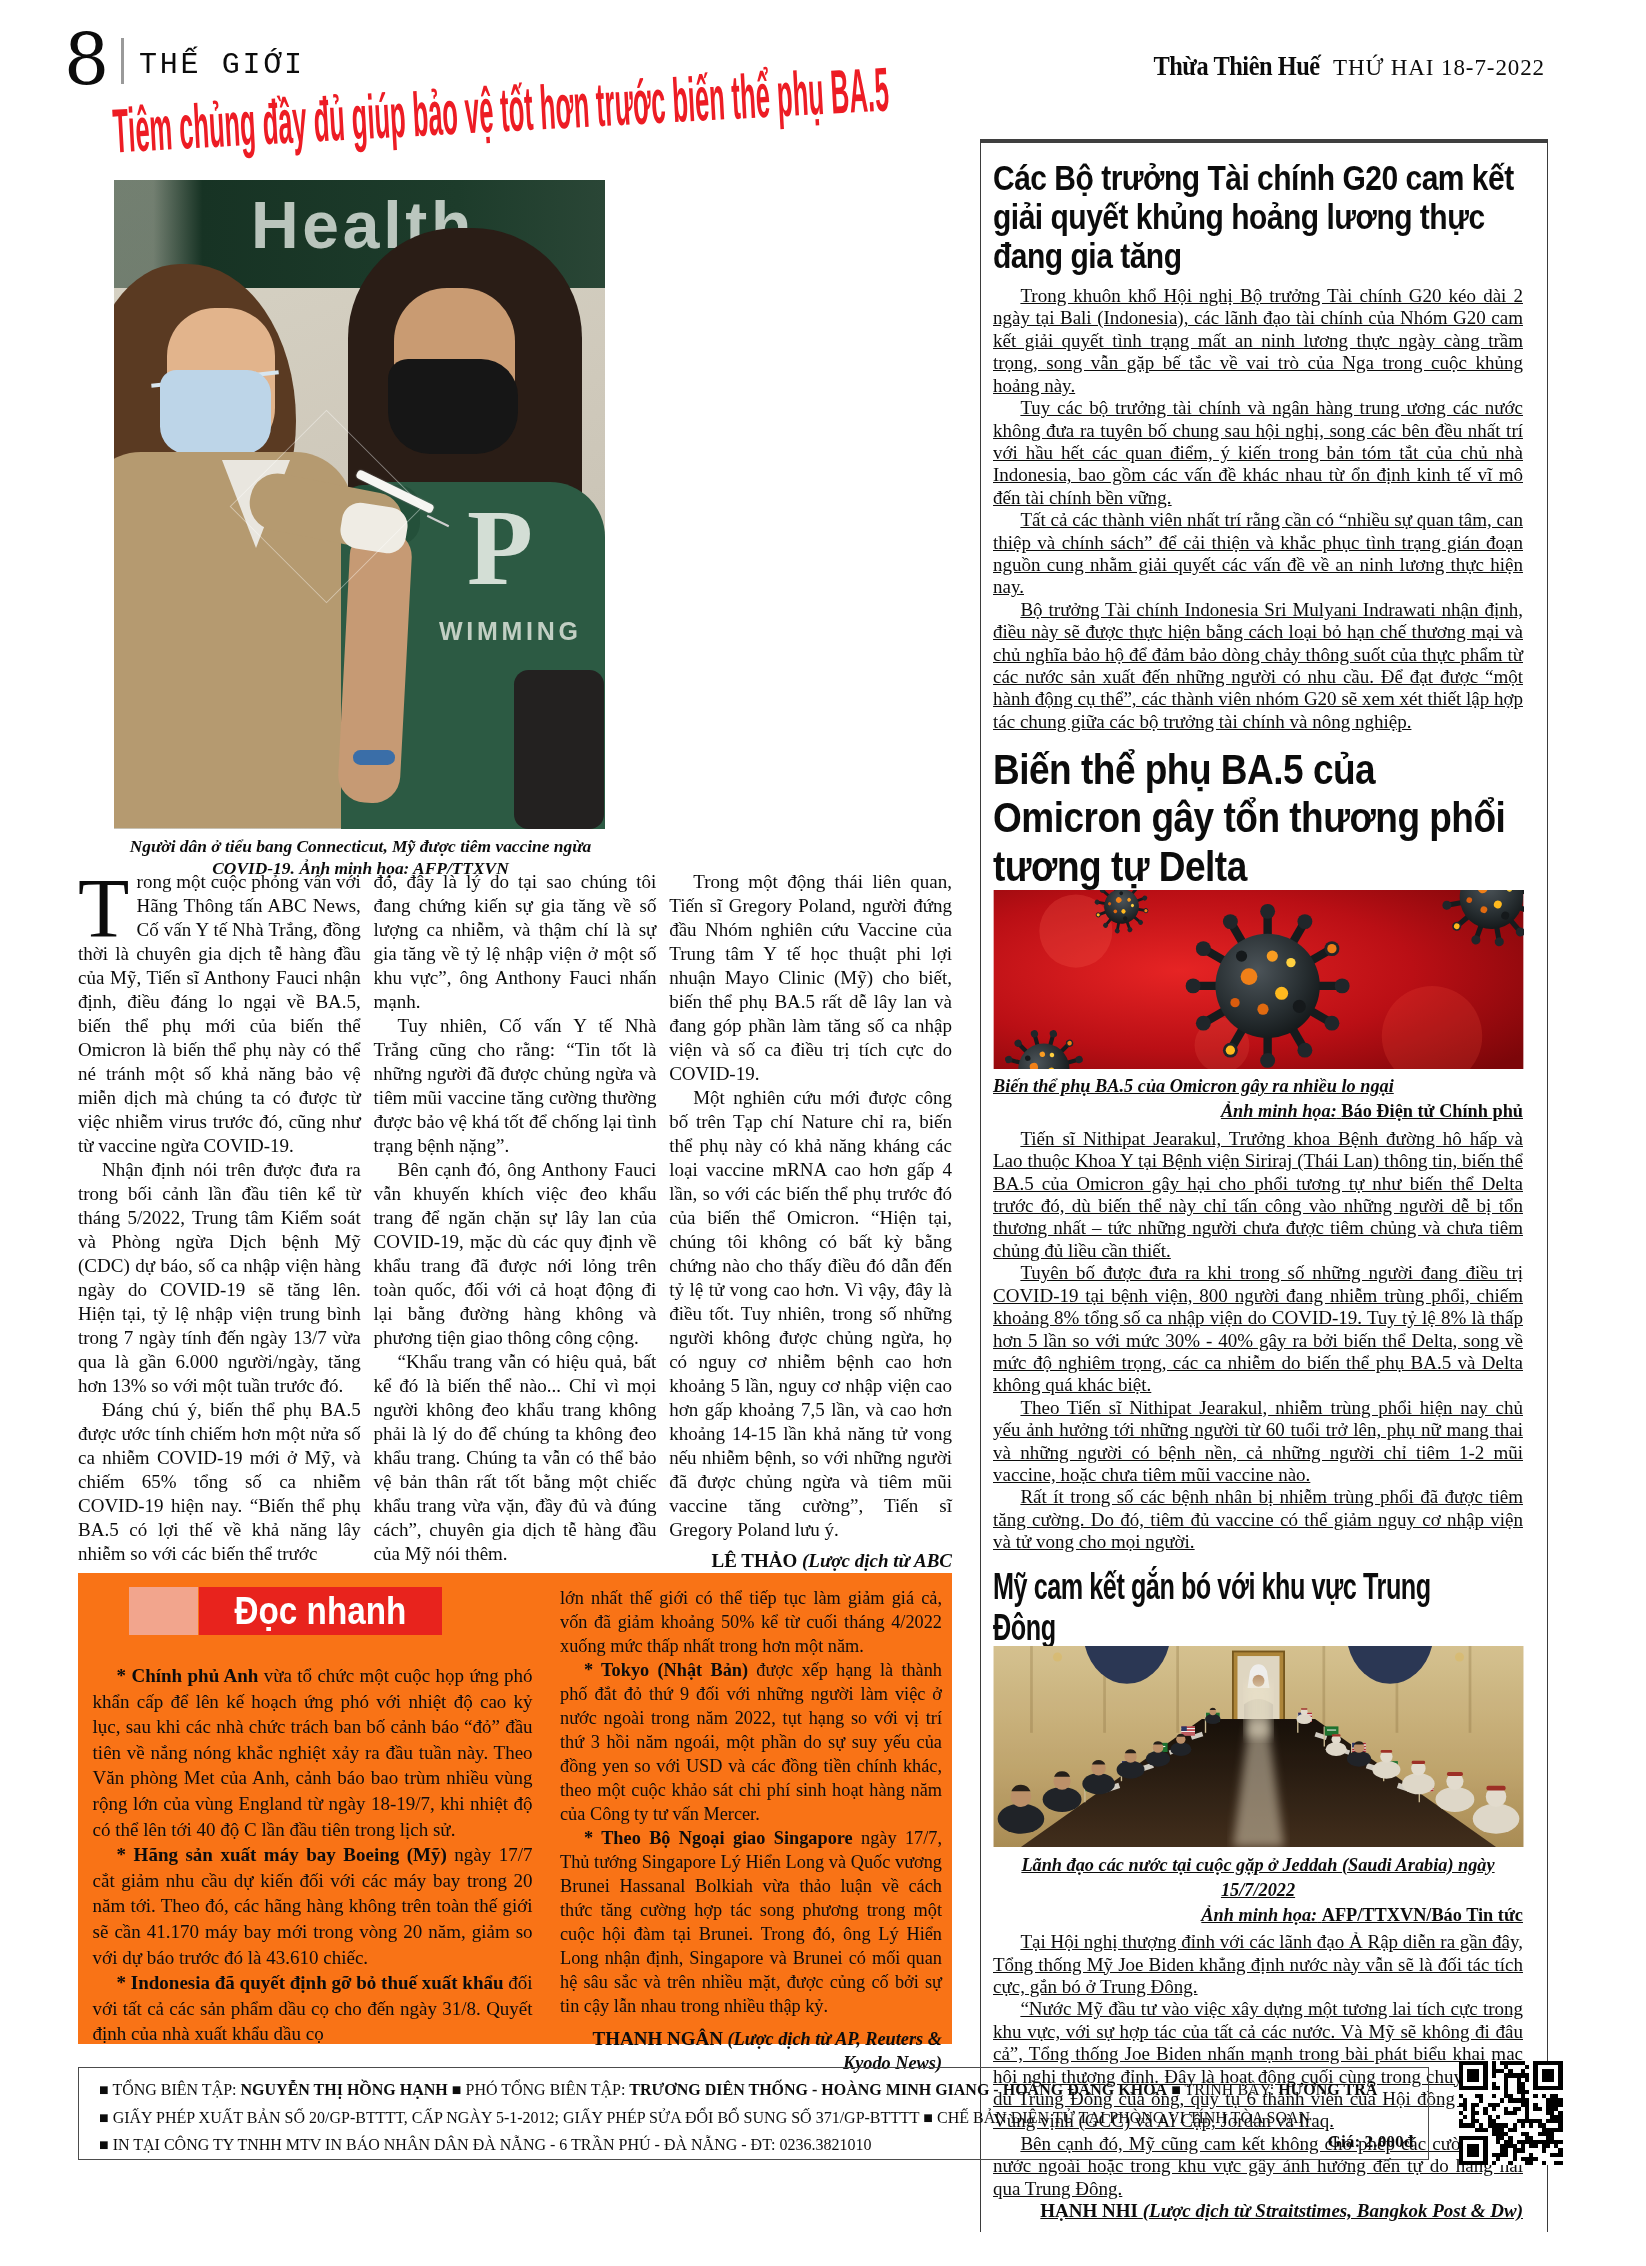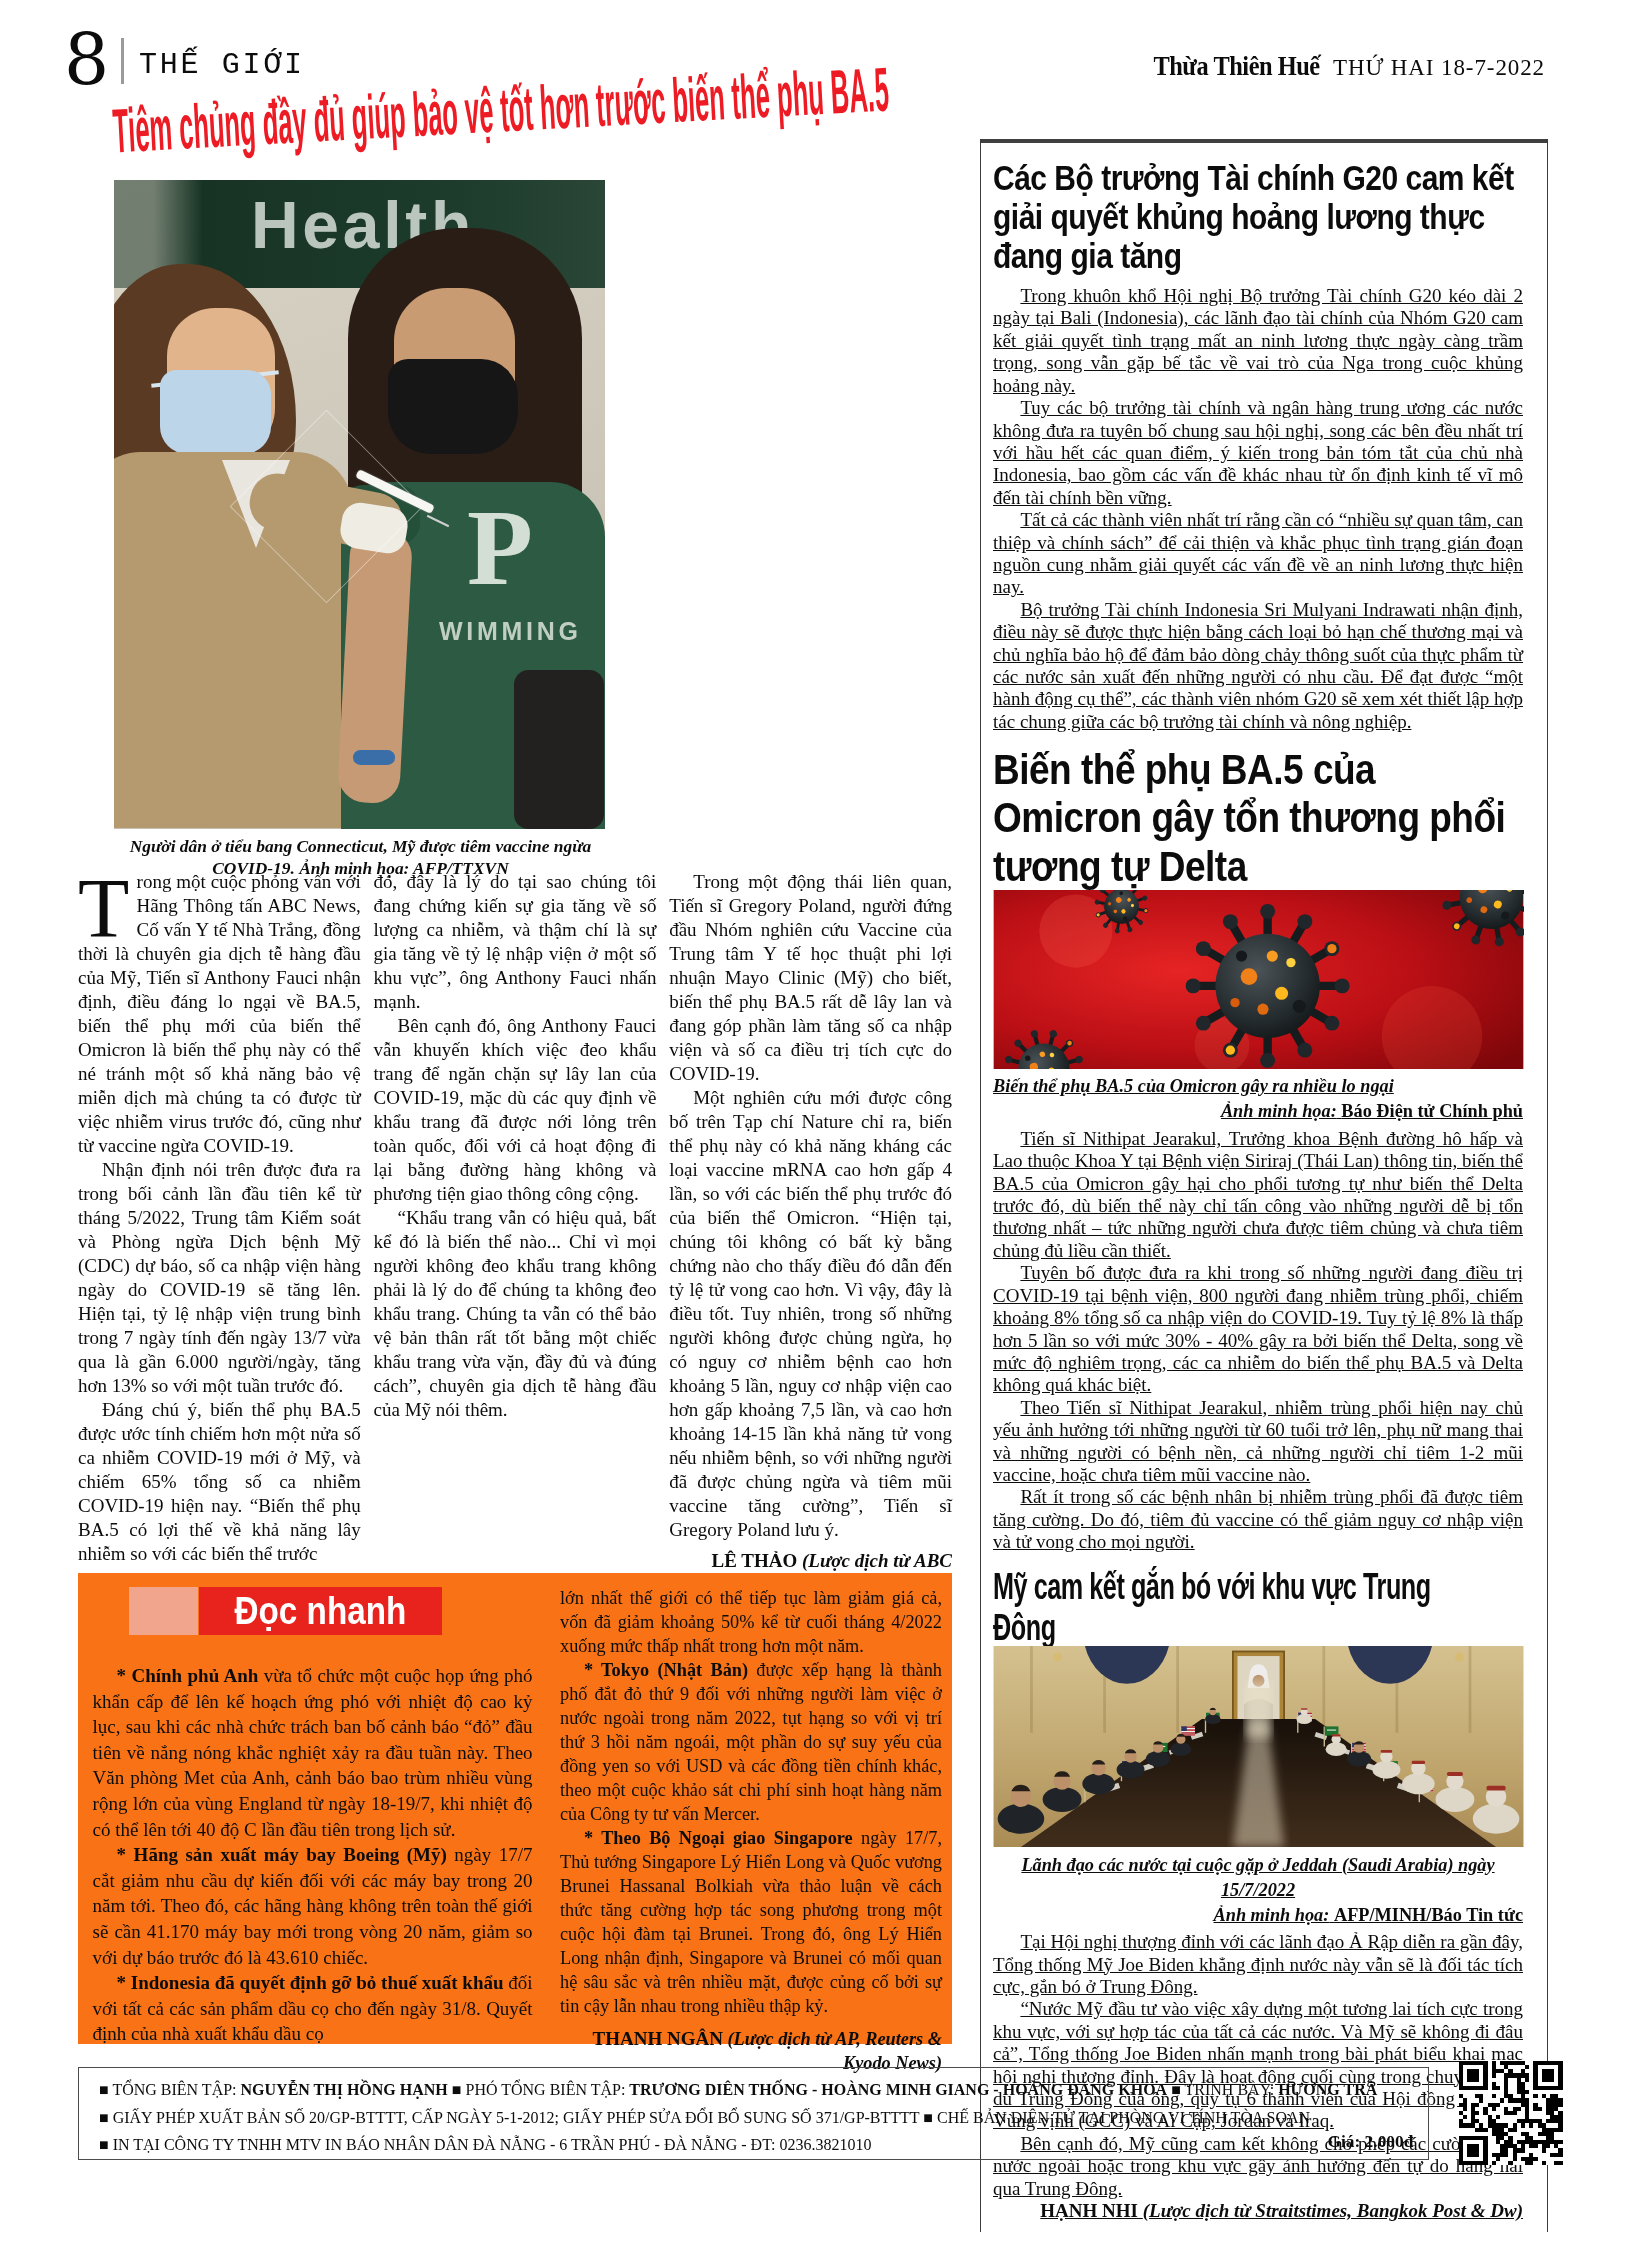--- a/index.html
+++ b/index.html
@@ -144,20 +144,21 @@
   <div class="photo-caption" data-name="lead-photo-caption">Người dân ở tiểu bang Connecticut, Mỹ được tiêm vaccine ngừa COVID-19. Ảnh minh họa: AFP/TTXVN</div>
 
   <div class="columns" data-name="lead-article-body">
     <div class="col" data-name="lead-column-1">
       <p class="noind" data-name="body-paragraph"><span class="dropcap" data-name="drop-cap">T</span><span>rong một cuộc phỏng vấn với Hãng Thông tấn ABC News, Cố vấn Y tế Nhà Trắng, đồng thời là chuyên gia dịch tễ hàng đầu của Mỹ, Tiến sĩ Anthony Fauci nhận định, điều đáng lo ngại về BA.5, biến thể phụ mới của biến thể Omicron là biến thể phụ này có thể né tránh một số khả năng bảo vệ miễn dịch mà chúng ta có được từ việc nhiễm virus trước đó, cũng như từ vaccine ngừa COVID-19.</span></p>
       <p data-name="body-paragraph">Nhận định nói trên được đưa ra trong bối cảnh lần đầu tiên kể từ tháng 5/2022, Trung tâm Kiểm soát và Phòng ngừa Dịch bệnh Mỹ (CDC) dự báo, số ca nhập viện hàng ngày do COVID-19 sẽ tăng lên. Hiện tại, tỷ lệ nhập viện trung bình trong 7 ngày tính đến ngày 13/7 vừa qua là gần 6.000 người/ngày, tăng hơn 13% so với một tuần trước đó.</p>
       <p data-name="body-paragraph">Đáng chú ý, biến thể phụ BA.5 được ước tính chiếm hơn một nửa số ca nhiễm COVID-19 mới ở Mỹ, và chiếm 65% tổng số ca nhiễm COVID-19 hiện nay. “Biến thể phụ BA.5 có lợi thế về khả năng lây nhiễm so với các biến thể trước</p>
     </div>
     <div class="col" data-name="lead-column-2">
       <p class="noind" data-name="body-paragraph">đó, đây là lý do tại sao chúng tôi đang chứng kiến sự gia tăng về số lượng ca nhiễm, và thậm chí là sự gia tăng về tỷ lệ nhập viện ở một số khu vực”, ông Anthony Fauci nhấn mạnh.</p>
+      <p data-name="body-paragraph">Tuy nhiên, Cố vấn Y tế Nhà Trắng cũng cho rằng: “Tin tốt là những người đã được chủng ngừa và tiêm mũi vaccine tăng cường thường được bảo vệ khá tốt để chống lại tình trạng bệnh nặng”.</p>
       <p data-name="body-paragraph">Bên cạnh đó, ông Anthony Fauci vẫn khuyến khích việc đeo khẩu trang để ngăn chặn sự lây lan của COVID-19, mặc dù các quy định về khẩu trang đã được nới lỏng trên toàn quốc, đối với cả hoạt động đi lại bằng đường hàng không và phương tiện giao thông công cộng.</p>
       <p data-name="body-paragraph">“Khẩu trang vẫn có hiệu quả, bất kể đó là biến thể nào... Chỉ vì mọi người không đeo khẩu trang không phải là lý do để chúng ta không đeo khẩu trang. Chúng ta vẫn có thể bảo vệ bản thân rất tốt bằng một chiếc khẩu trang vừa vặn, đầy đủ và đúng cách”, chuyên gia dịch tễ hàng đầu của Mỹ nói thêm.</p>
     </div>
     <div class="col" data-name="lead-column-3">
       <p data-name="body-paragraph">Trong một động thái liên quan, Tiến sĩ Gregory Poland, người đứng đầu Nhóm nghiên cứu Vaccine của Trung tâm Y tế học thuật phi lợi nhuận Mayo Clinic (Mỹ) cho biết, biến thể phụ BA.5 rất dễ lây lan và đang góp phần làm tăng số ca nhập viện và số ca điều trị tích cực do COVID-19.</p>
       <p data-name="body-paragraph">Một nghiên cứu mới được công bố trên Tạp chí Nature chỉ ra, biến thể phụ này có khả năng kháng các loại vaccine mRNA cao hơn gấp 4 lần, so với các biến thể phụ trước đó của biến thể Omicron. “Hiện tại, chúng tôi không có bất kỳ bằng chứng nào cho thấy điều đó dẫn đến tỷ lệ tử vong cao hơn. Vì vậy, đây là điều tốt. Tuy nhiên, trong số những người không được chủng ngừa, họ có nguy cơ nhiễm bệnh cao hơn khoảng 5 lần, nguy cơ nhập viện cao hơn gấp khoảng 7,5 lần, và cao hơn khoảng 14-15 lần khả năng tử vong nếu nhiễm bệnh, so với những người đã được chủng ngừa và tiêm mũi vaccine tăng cường”, Tiến sĩ Gregory Poland lưu ý.</p>
       <div class="byline" data-name="byline">
         <span class="byl-name" data-name="byline-author">LÊ THẢO</span>
         <span class="byl-src" data-name="byline-source">(Lược dịch từ ABC News &amp; Mayo Clinic)</span>
       </div>
@@ -364,21 +365,21 @@
         <use href="#thobe" transform="translate(465,134) scale(1.05)"></use>
         <use href="#thobe" transform="translate(430,121) scale(.9)"></use>
         <use href="#suit" transform="translate(400,111) scale(.78)"></use>
         <use href="#thobe" transform="translate(375,102) scale(.68)"></use>
         <use href="#suit" transform="translate(240,72) scale(.5)"></use>
         <use href="#thobe" transform="translate(340,72) scale(.5)"></use>
         <rect width="580" height="220" fill="#2a1600" opacity=".08"></rect>
       </svg>
     </div>
     <p class="rc-cap" style="text-align:center" data-name="summit-photo-caption">Lãnh đạo các nước tại cuộc gặp ở Jeddah (Saudi Arabia) ngày 15/7/2022</p>
-    <p class="rc-credit" data-name="summit-photo-credit"><span class="cl">Ảnh minh họa:</span> <b>AFP/MINH/Báo Tin tức</b></p>
+    <p class="rc-credit" data-name="summit-photo-credit"><span class="cl">Ảnh minh họa:</span> <b>AFP/TTXVN/Báo Tin tức</b></p>
 
     <p data-name="body-paragraph">Tại Hội nghị thượng đỉnh với các lãnh đạo Ả Rập diễn ra gần đây, Tổng thống Mỹ Joe Biden khẳng định nước này vẫn sẽ là đối tác tích cực, gắn bó ở Trung Đông.</p>
     <p data-name="body-paragraph">“Nước Mỹ đầu tư vào việc xây dựng một tương lai tích cực trong khu vực, với sự hợp tác của tất cả các nước. Và Mỹ sẽ không đi đâu cả”, Tổng thống Joe Biden nhấn mạnh trong bài phát biểu khai mạc hội nghị thượng đỉnh. Đây là hoạt động cuối cùng trong chuyến công du Trung Đông của ông, quy tụ 6 thành viên của Hội đồng Hợp tác Vùng vịnh (GCC) và Ai Cập, Jordan và Iraq.</p>
     <p data-name="body-paragraph">Bên cạnh đó, Mỹ cũng cam kết không cho phép các cường quốc nước ngoài hoặc trong khu vực gây ảnh hưởng đến tự do hàng hải qua Trung Đông.</p>
     <p class="rc-byline" data-name="byline">
       <span class="byl-name" data-name="byline-author">HẠNH NHI</span>
       <span class="byl-src" data-name="byline-source">(Lược dịch từ Straitstimes, Bangkok Post &amp; Dw)</span>
     </p>
   </div>
 

